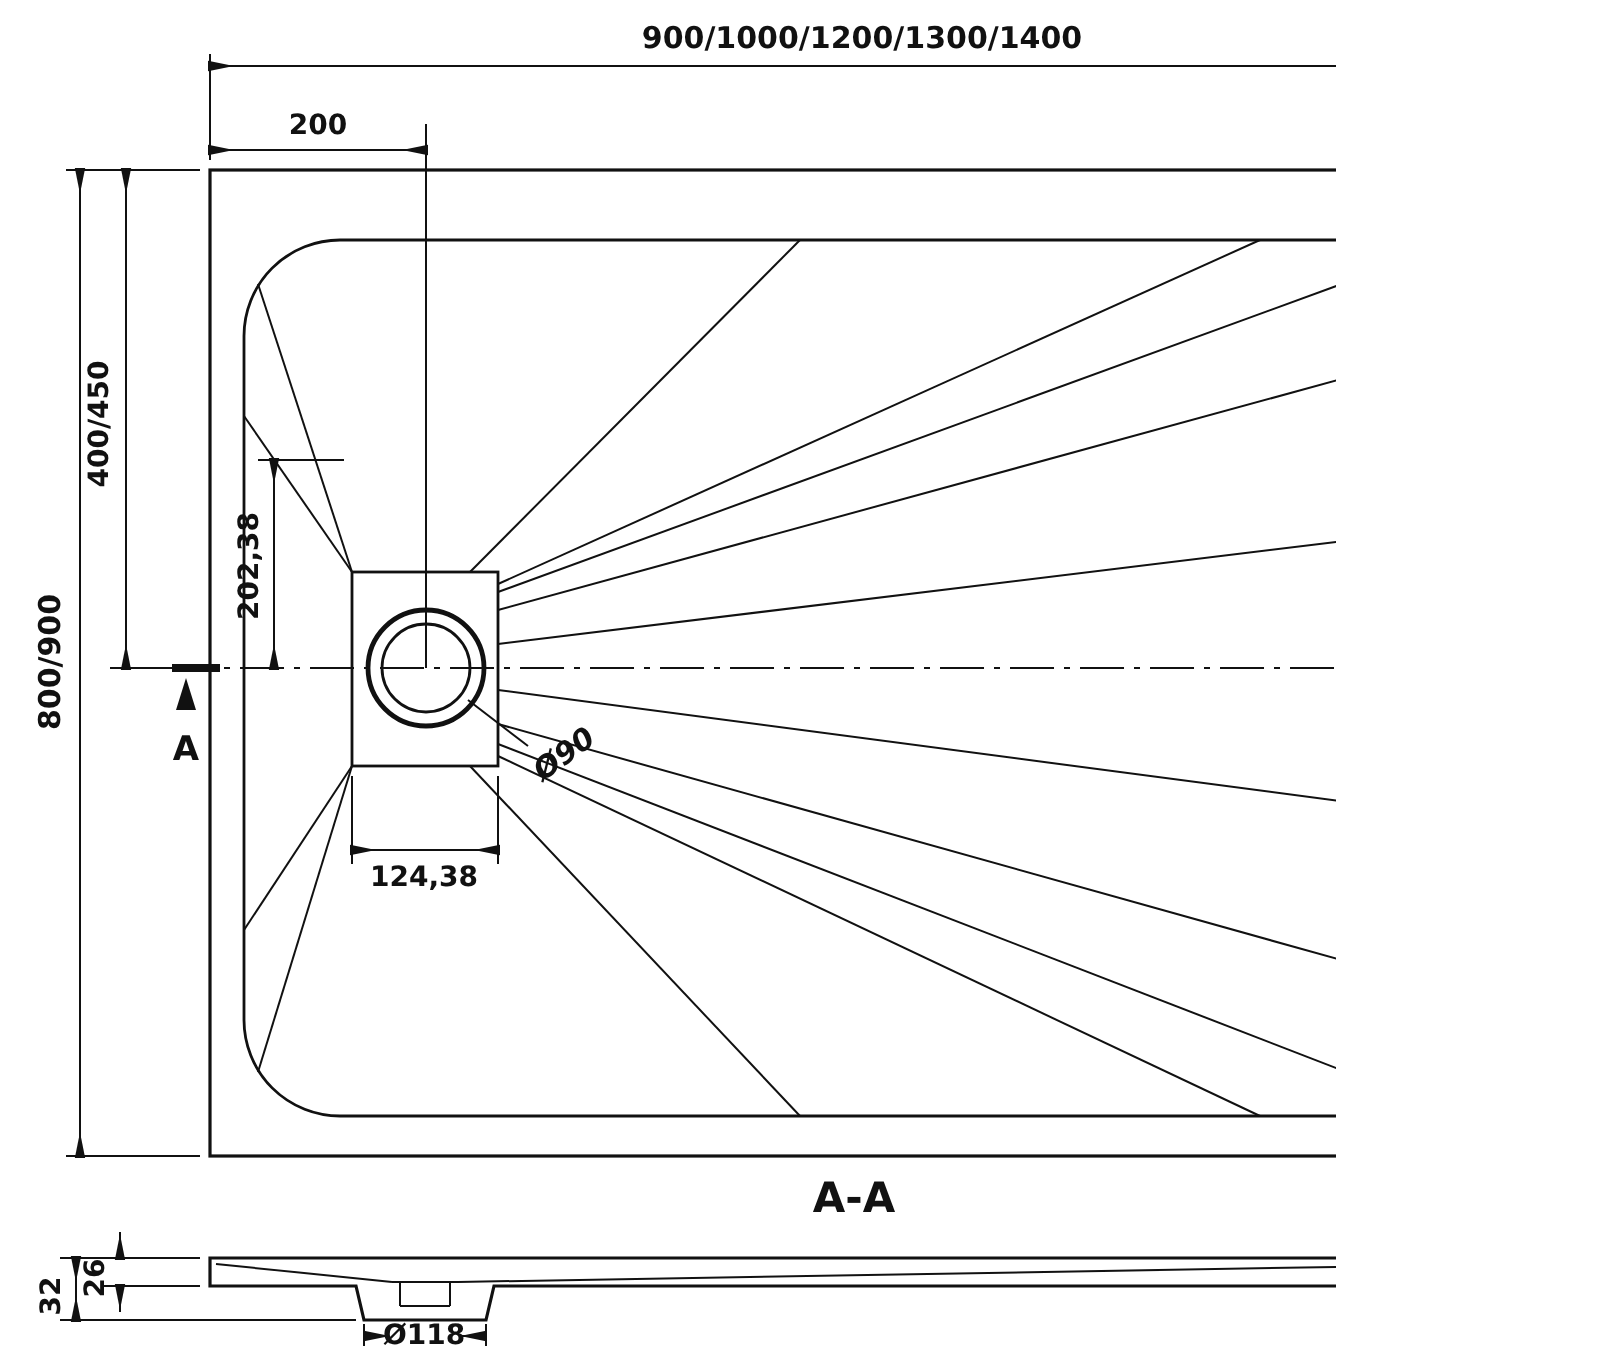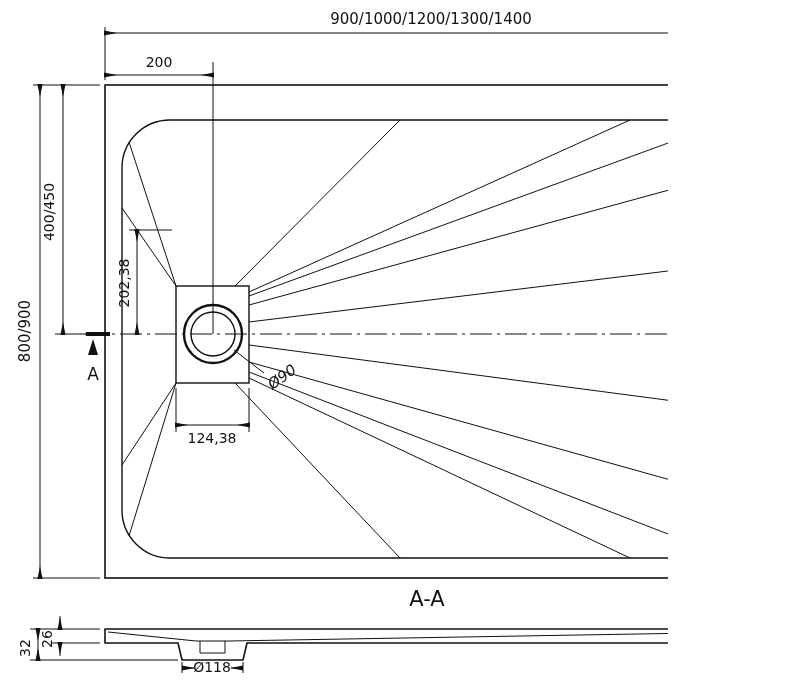--- a/index.html
+++ b/index.html
@@ -7,20 +7,21 @@
     padding: 0;
     background: #ffffff;
   }
   .canvas {
     position: relative;
     width: 668px;
     height: 680px;
     background: #ffffff;
     font-family: "DejaVu Sans", "Liberation Sans", sans-serif;
     overflow: hidden;
+    font-weight: bold;
   }
   svg { display: block; }
   .dim-text {
     font-family: "DejaVu Sans", "Liberation Sans", sans-serif;
     font-size: 14px;
     fill: #111111;
   }
   .dim-text-lg { font-size: 15px; }
   .dia-text {
     font-family: "DejaVu Sans", "Liberation Sans", sans-serif;

